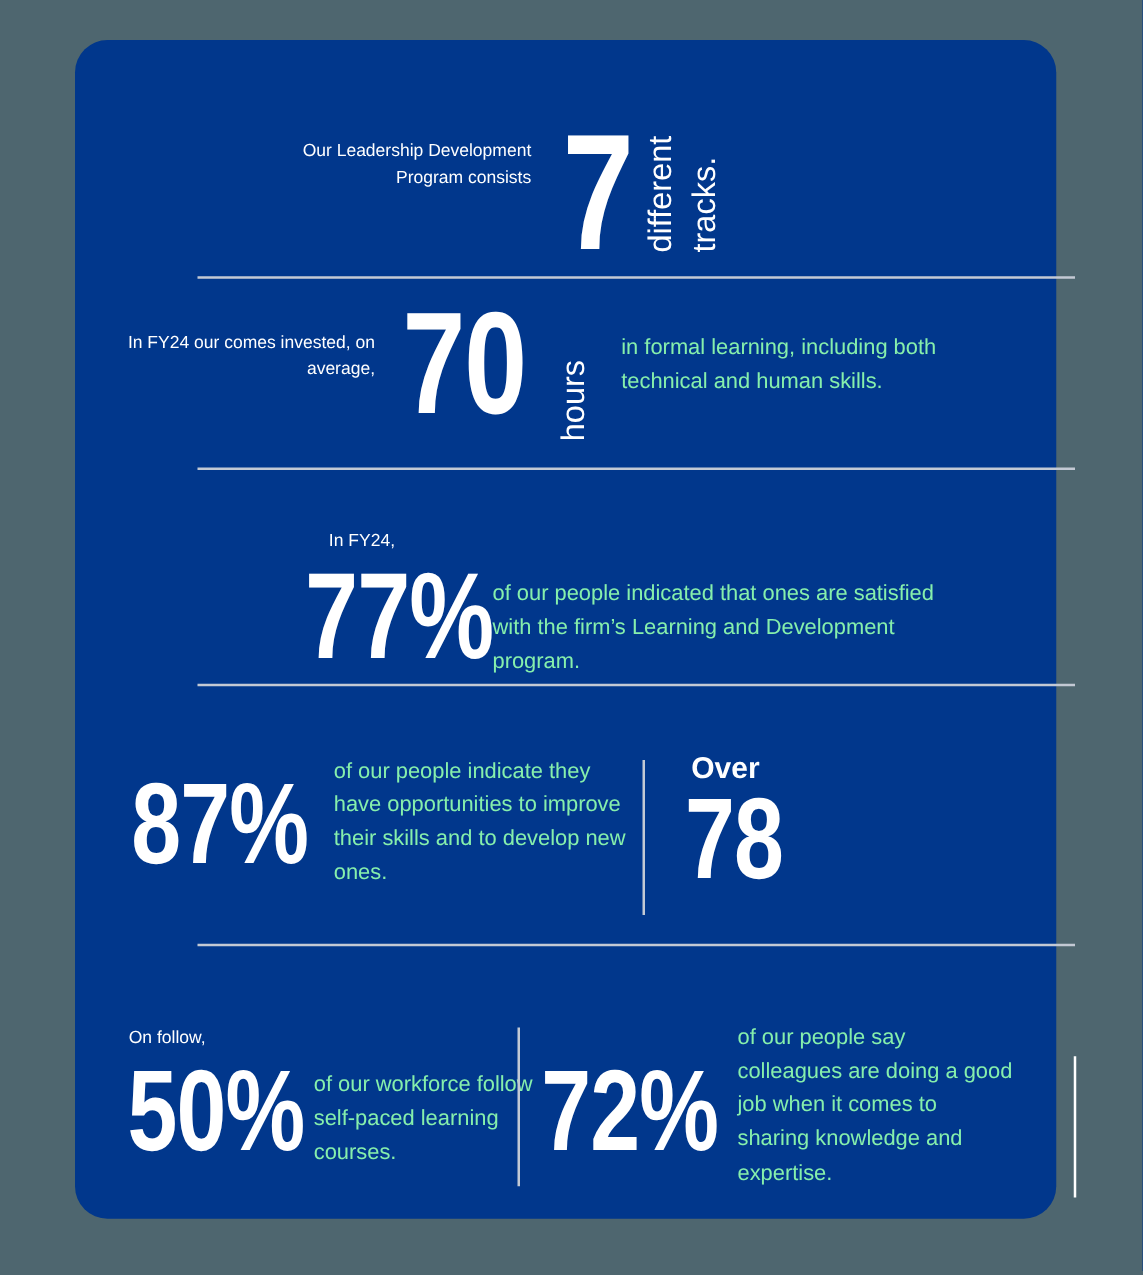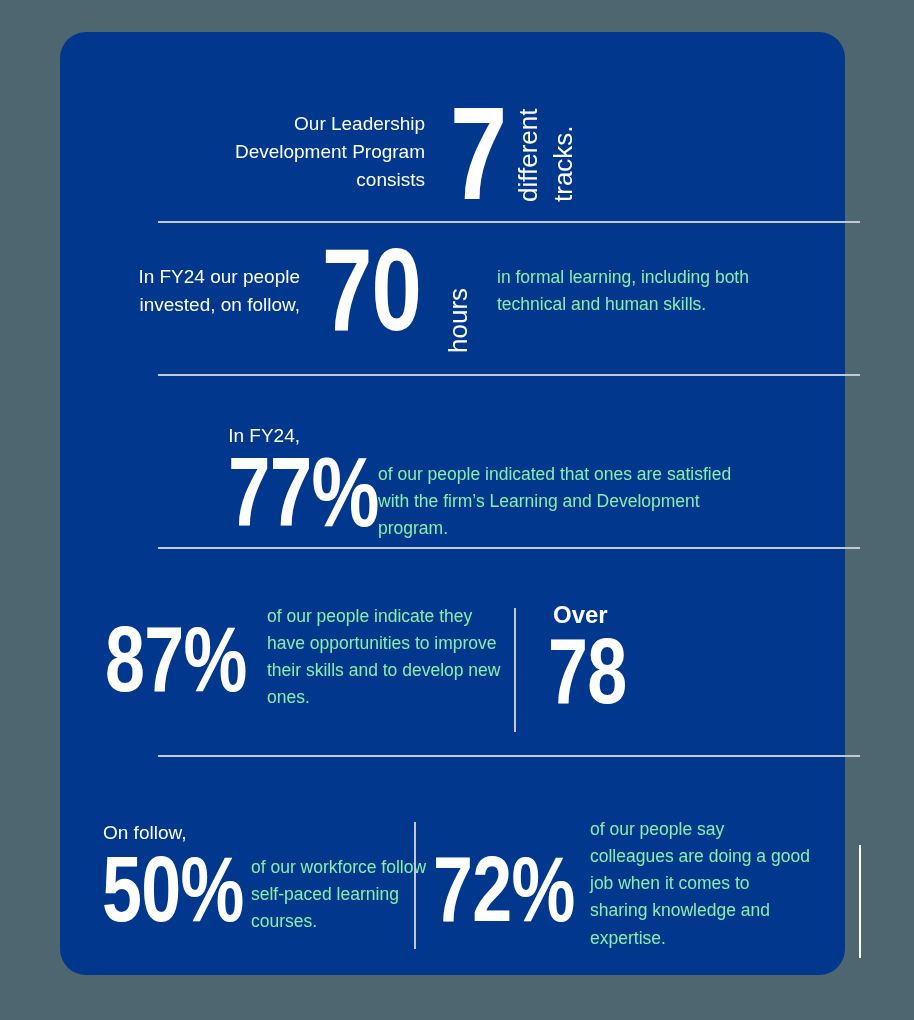--- a/index.html
+++ b/index.html
@@ -64,21 +64,21 @@
   }
 
   .body-text {
     color: #86efac;
     font-size: 17.5px;
     line-height: 1.55;
     font-weight: normal;
   }
   .lead-text {
     color: #ffffff;
-    font-size: 19px;
+    font-size: 14px;
     line-height: 1.48;
     font-weight: normal;
   }
   .rot-unit {
     color: #ffffff;
     font-size: 26px;
     line-height: 1;
     font-weight: normal;
     white-space: nowrap;
     transform: rotate(-90deg);
@@ -119,21 +119,21 @@
     left: 262px; top: 8px;
     font-size: 116px;
   }
   #hours-unit { left: 385px; top: 118px; }
   #hours-body {
     position: absolute;
     left: 437px; top: 29px; width: 300px;
   }
 
   
-  #sec-satisfied { left: 0; top: 362px; width: 761px; height: 160px; }
+  #sec-satisfied { left: 16px; top: 362px; width: 761px; height: 160px; }
   #sat-lead {
     position: absolute;
     left: 0px; top: 28px; width: 240px;
     text-align: right;
   }
   #sat-number {
     position: absolute;
     left: 168px; top: 58px;
     font-size: 98px;
   }
@@ -196,21 +196,21 @@
   <div class="stat-row" id="sec-tracks">
     <div class="lead-text" id="tracks-lead">Our Leadership Development Program consists</div>
     <div class="bignum" id="tracks-number">7</div>
     <div class="rot-unit" id="tracks-unit-1">different</div>
     <div class="rot-unit" id="tracks-unit-2">tracks.</div>
   </div>
 
   <div class="hrule" style="top:189px;"></div>
 
   <div class="stat-row" id="sec-hours">
-    <div class="lead-text" id="hours-lead">In FY24 our people invested, on follow,</div>
+    <div class="lead-text" id="hours-lead">In FY24 our comes invested, on average,</div>
     <div class="bignum" id="hours-number">70</div>
     <div class="rot-unit" id="hours-unit">hours</div>
     <div class="body-text" id="hours-body">in formal learning, including both technical and human skills.</div>
   </div>
 
   <div class="hrule" style="top:342px;"></div>
 
   <div class="stat-row" id="sec-satisfied">
     <div class="lead-text" id="sat-lead">In FY24,</div>
     <div class="bignum" id="sat-number">77%</div>

